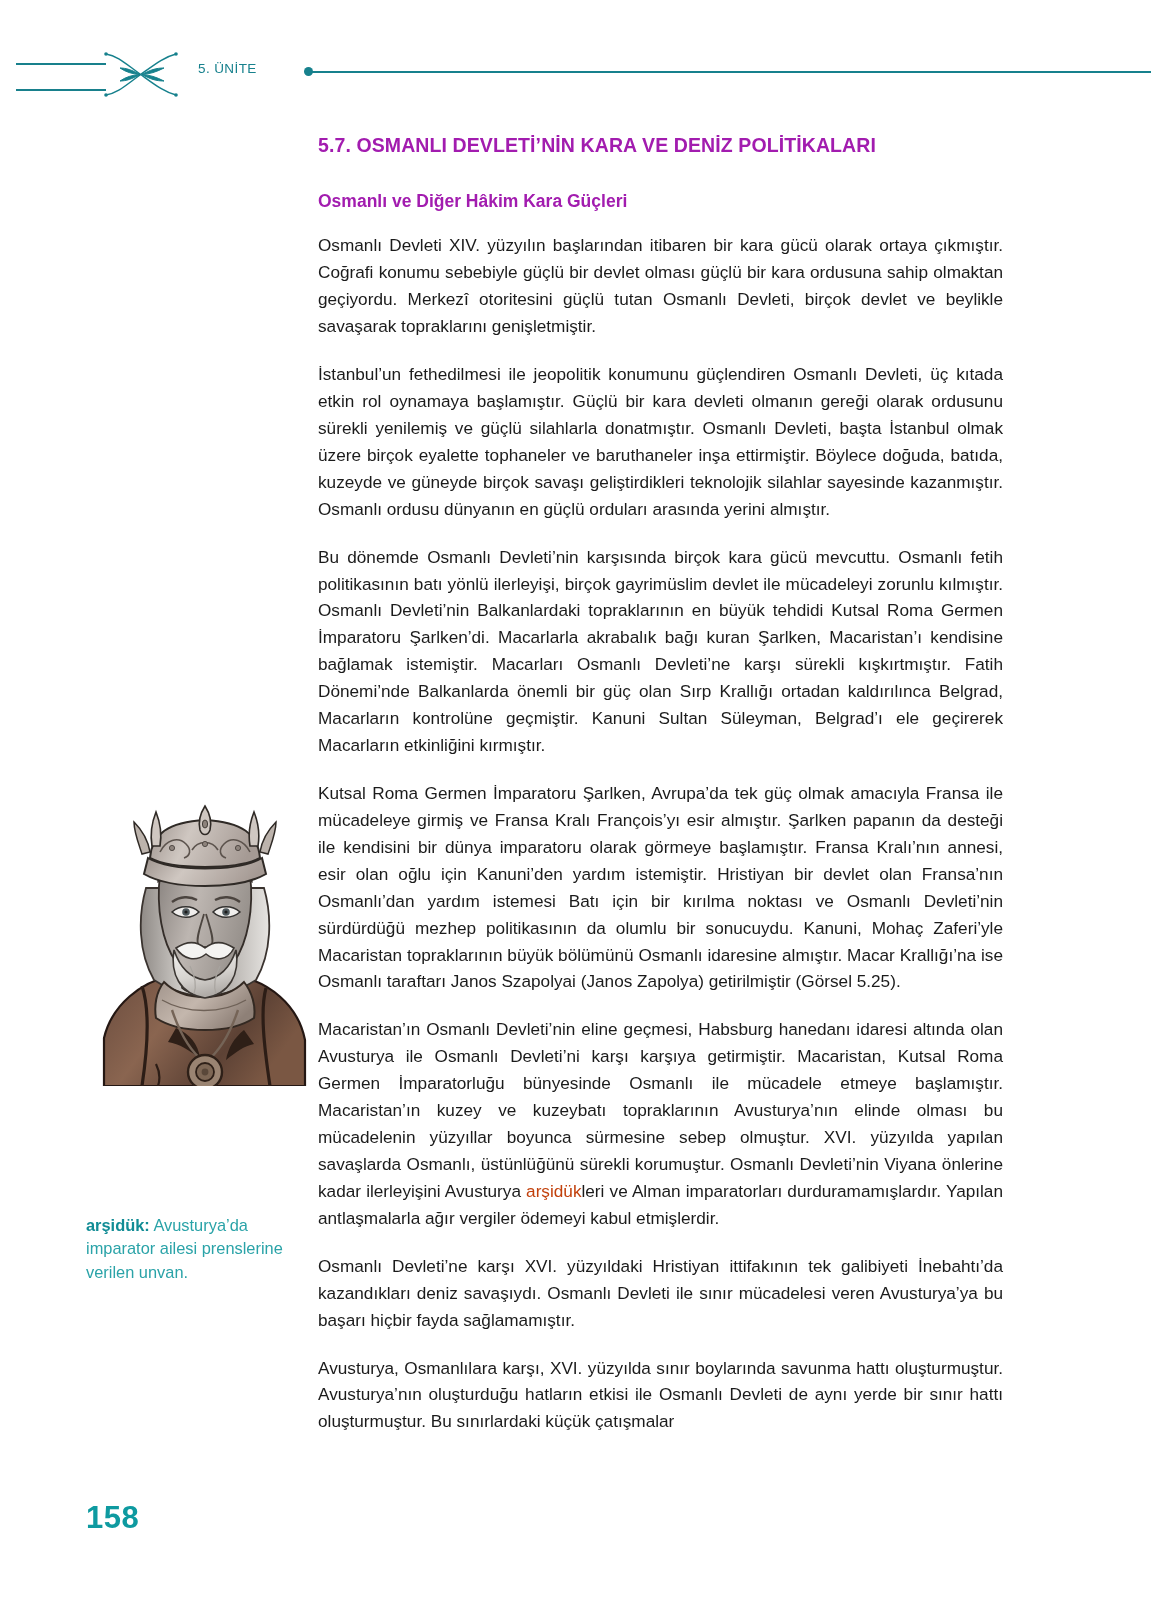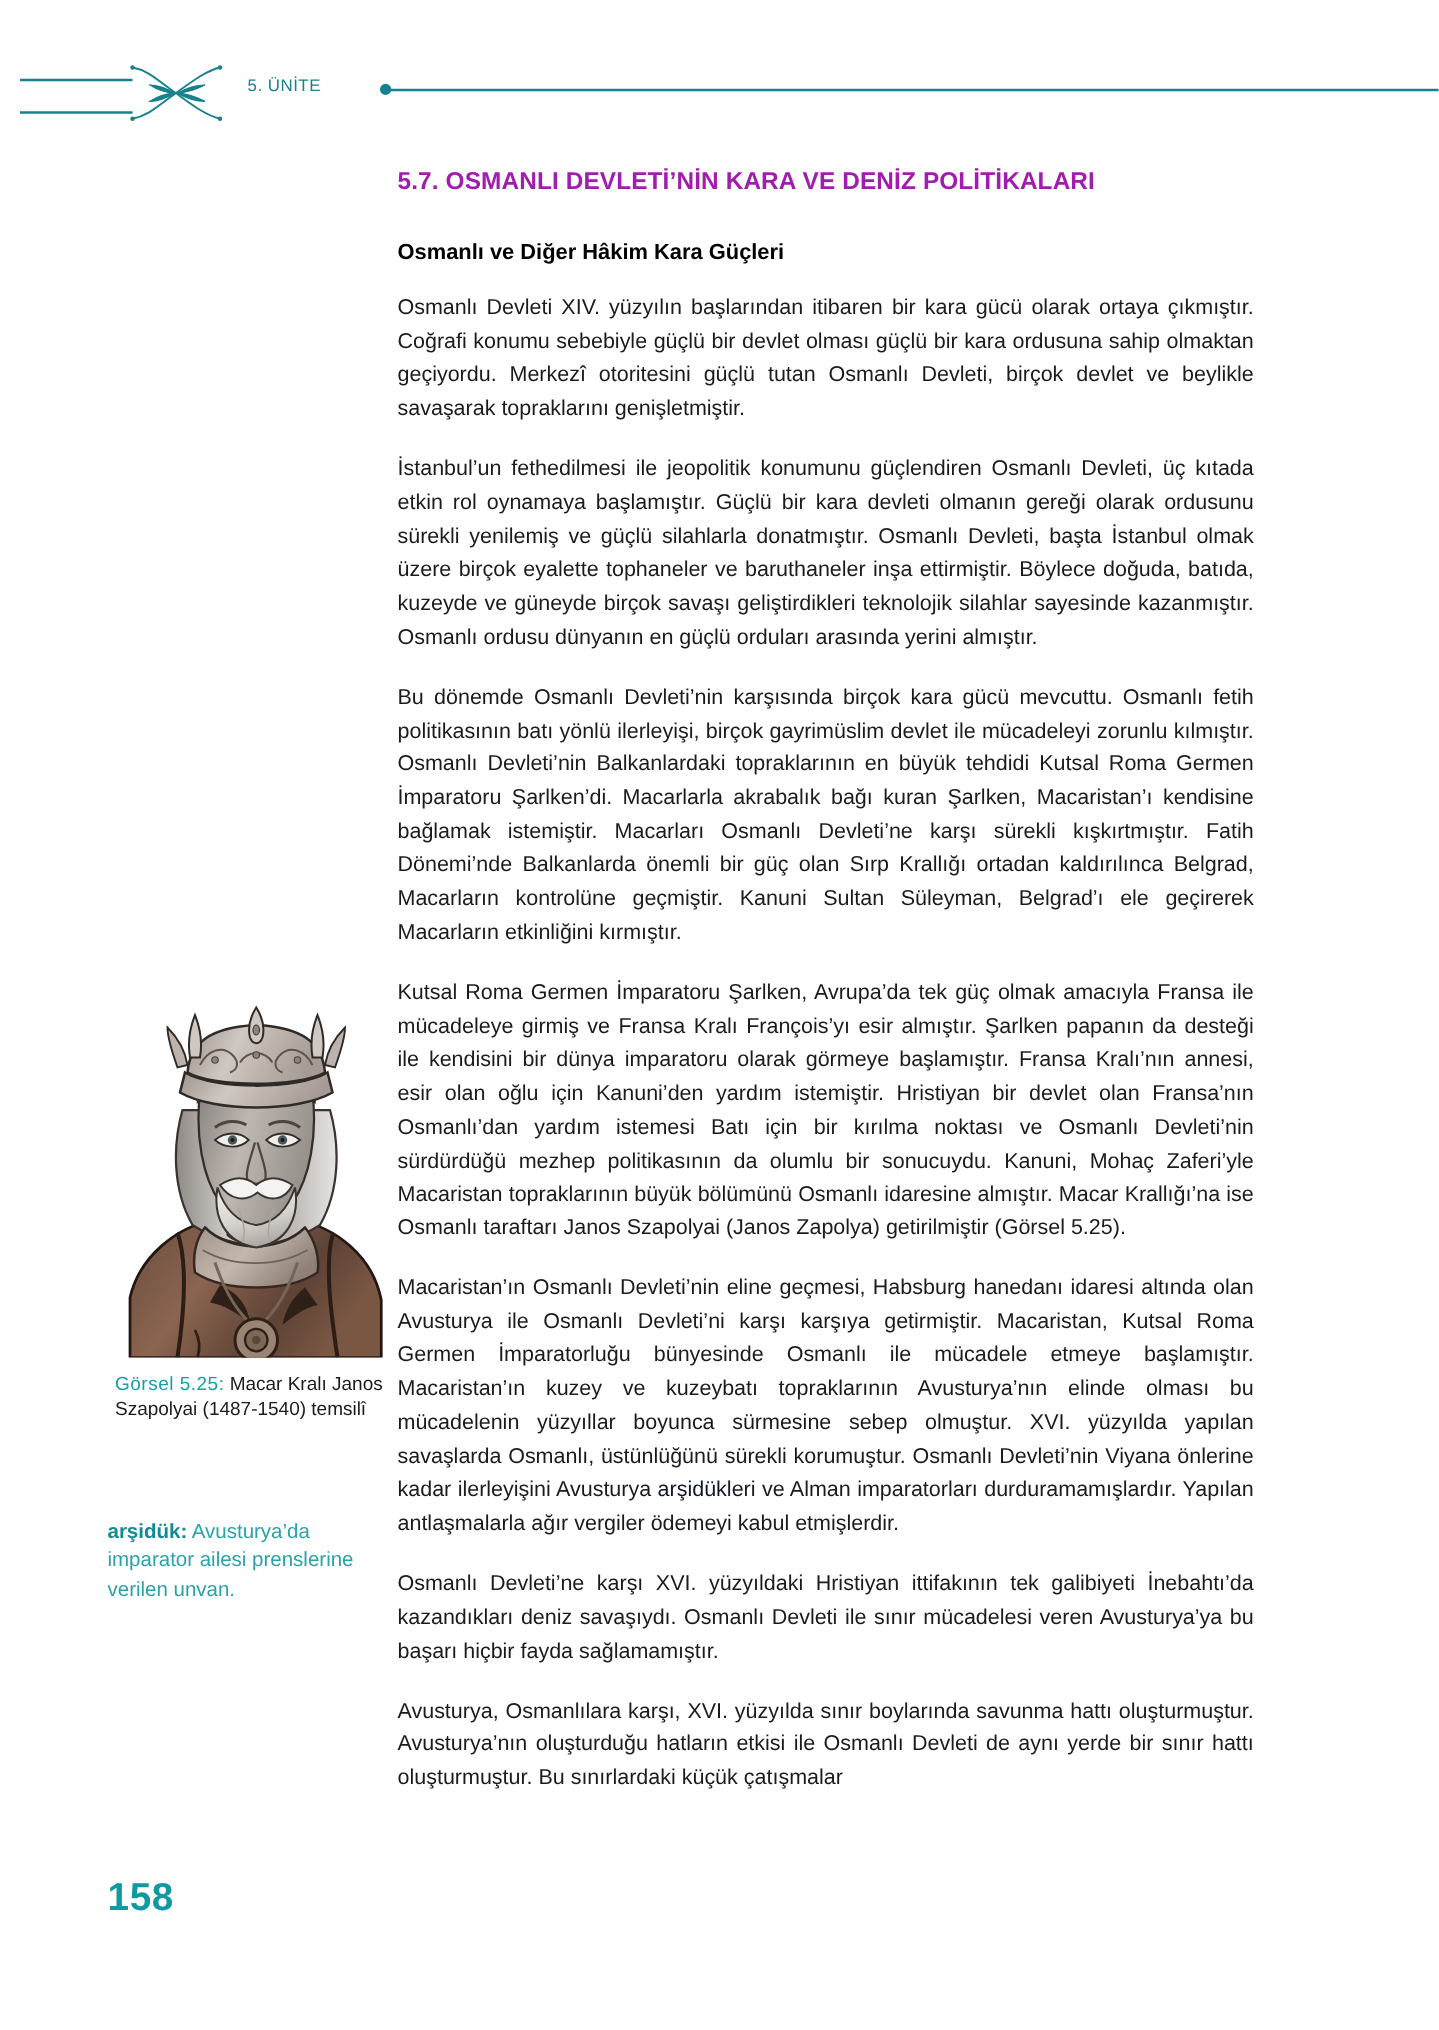--- a/index.html
+++ b/index.html
@@ -89,35 +89,35 @@
     font-size: 19.5px;
     font-weight: bold;
     color: #a21caf;
     letter-spacing: 0.1px;
     line-height: 1.2;
   }
   h2.sub-title {
     margin: 0 0 20px 0;
     font-size: 17.5px;
     font-weight: bold;
-    color: #000000;
+    color: #a21caf;
     line-height: 1.2;
   }
   p.body {
     margin: 0 0 21px 0;
     font-size: 17.2px;
     line-height: 1.565;
     color: #1b1b1b;
     text-align: justify;
     text-justify: inter-word;
     hyphens: manual;
   }
   p.body:last-child { margin-bottom: 0; }
   .tealword {
-    color: #0f172a;
+    color: #c2410c;
   }
 
   
   .figure {
     position: absolute;
     left: 92px;
     top: 796px;
     width: 228px;
   }
   .figure-img {
@@ -311,20 +311,19 @@
       <path d="M178,26 C178,36 174,46 170,58 L162,56 C164,44 170,34 178,26 Z" fill="#bcb3ac" stroke="#2f2a26" stroke-width="1.5"></path>
 
       <path d="M62,56 C68,44 80,40 88,48 C94,54 92,60 86,62" fill="none" stroke="#5c534d" stroke-width="1.6"></path>
       <path d="M152,56 C146,44 134,40 126,48 C120,54 122,60 128,62" fill="none" stroke="#5c534d" stroke-width="1.6"></path>
       <path d="M94,54 C100,44 114,44 120,54" fill="none" stroke="#5c534d" stroke-width="1.6"></path>
       <circle cx="74" cy="52" r="2.6" fill="#8d837c" stroke="#4a433e" stroke-width="0.9"></circle>
       <circle cx="140" cy="52" r="2.6" fill="#8d837c" stroke="#4a433e" stroke-width="0.9"></circle>
       <circle cx="107" cy="48" r="2.6" fill="#8d837c" stroke="#4a433e" stroke-width="0.9"></circle>
     </svg>
 
-    <figcaption class="figure-caption"><span class="caption-label">Görsel 5.25:</span><span> Macar Kralı Janos Szapolyai (1487-1540) temsilî</span></figcaption>
   </figure>
 
   <div class="glossary"><b>arşidük:</b><span> Avusturya’da imparator ailesi prenslerine verilen unvan.</span></div>
 
   <div class="page-number">158</div>
 
 </div>
 
 </body></html>

